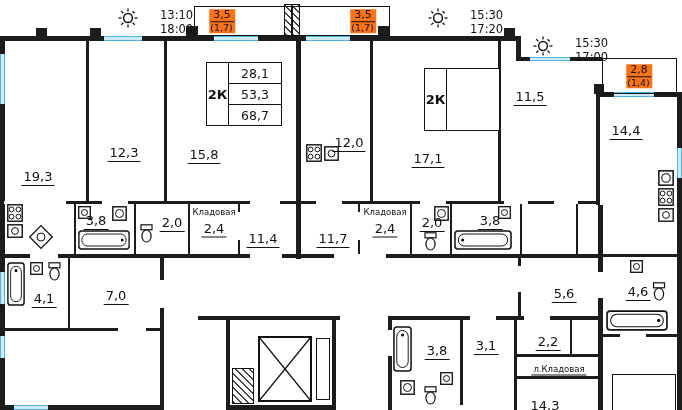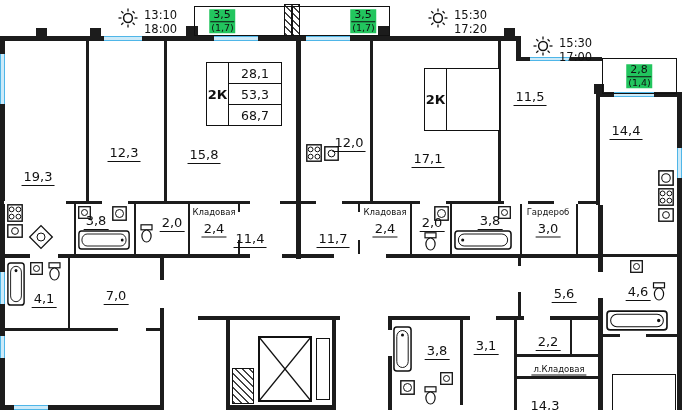--- a/index.html
+++ b/index.html
@@ -12,24 +12,24 @@
   .winh{position:absolute;background:#cdeaf8;border-top:1.5px solid var(--window,#4fb6e8);border-bottom:1.5px solid var(--window,#4fb6e8)}
   .winv{position:absolute;background:#cdeaf8;border-left:1.5px solid var(--window,#4fb6e8);border-right:1.5px solid var(--window,#4fb6e8)}
   .bal{position:absolute;border:1.5px solid #111;background:transparent}
   .hatch{position:absolute;border:1px solid #111;background:repeating-linear-gradient(45deg,#444 0 1.5px,transparent 1.5px 5px)}
   .box{position:absolute;border:1.5px solid #111;background:#fff}
   .ic{position:absolute;line-height:0}
   .rlabel{position:absolute;transform:translate(-50%,-50%);text-align:center;white-space:nowrap}
   .aval{display:inline-block;font-size:13px;border-bottom:1px solid #111;padding:0 2px 1px;background:rgba(255,255,255,.0)}
   .aval.sm{font-size:8.5px}
   .rname{display:block;font-size:8.5px;margin-bottom:1px}
-  .frac{position:absolute;transform:translate(-50%,-50%);text-align:right;line-height:1;background:#22c55e;padding:0 1px}
+  .frac{position:absolute;transform:translate(-50%,-50%);text-align:left;line-height:1;background:#f97316;padding:0 1px}
   .ftop{display:block;font-size:11px;border-bottom:1px solid #111;padding:0 3px 1px}
   .fbot{display:block;font-size:9.5px;padding-top:1px}
-  .sun{position:absolute;display:flex;align-items:flex-start;gap:6px}
+  .sun{position:absolute;display:flex;align-items:flex-start;gap:22px}
   .suntimes{font-size:11.5px;line-height:1.25}
   .stat{position:absolute;border:1.5px solid #111;background:#fff;display:flex}
   .stype{width:22px;border-right:1.5px solid #111;display:flex;align-items:center;justify-content:center;font-size:13px;font-weight:bold}
   .srows{flex:1;display:flex;flex-direction:column}
   .srow{flex:1;display:flex;align-items:center;justify-content:center;font-size:12.5px;border-bottom:1px solid #111}
   .srow:last-child{border-bottom:none}
   svg{display:block}
 </style>
 </head>
 <body>
@@ -397,26 +397,25 @@
   <div class="rlabel" style="left:38px;top:176px"><span class="aval">19,3</span></div>
   <div class="rlabel" style="left:124px;top:152px"><span class="aval">12,3</span></div>
   <div class="rlabel" style="left:204px;top:154px"><span class="aval">15,8</span></div>
   <div class="rlabel" style="left:349px;top:142px"><span class="aval">12,0</span></div>
   <div class="rlabel" style="left:428px;top:158px"><span class="aval">17,1</span></div>
   <div class="rlabel" style="left:530px;top:96px"><span class="aval">11,5</span></div>
   <div class="rlabel" style="left:626px;top:130px"><span class="aval">14,4</span></div>
   <div class="rlabel" style="left:96px;top:220px"><span class="aval">3,8</span></div>
   <div class="rlabel" style="left:172px;top:222px"><span class="aval">2,0</span></div>
   <div class="rlabel" style="left:214px;top:222px"><span class="rname">Кладовая</span><span class="aval">2,4</span></div>
-  <div class="rlabel" style="left:250px;top:238px"><span class="aval">11,4</span></div>
+  <div class="rlabel" style="left:263px;top:238px"><span class="aval">11,4</span></div>
   <div class="rlabel" style="left:333px;top:238px"><span class="aval">11,7</span></div>
   <div class="rlabel" style="left:385px;top:222px"><span class="rname">Кладовая</span><span class="aval">2,4</span></div>
   <div class="rlabel" style="left:432px;top:222px"><span class="aval">2,0</span></div>
   <div class="rlabel" style="left:490px;top:220px"><span class="aval">3,8</span></div>
-  <div class="rlabel" style="left:548px;top:222px"><span class="rname">Гардероб</span><span class="aval">3,0</span></div>
   <div class="rlabel" style="left:44px;top:298px"><span class="aval">4,1</span></div>
   <div class="rlabel" style="left:116px;top:295px"><span class="aval">7,0</span></div>
   <div class="rlabel" style="left:564px;top:293px"><span class="aval">5,6</span></div>
   <div class="rlabel" style="left:638px;top:291px"><span class="aval">4,6</span></div>
   <div class="rlabel" style="left:437px;top:350px"><span class="aval">3,8</span></div>
   <div class="rlabel" style="left:486px;top:345px"><span class="aval">3,1</span></div>
   <div class="rlabel" style="left:548px;top:341px"><span class="aval">2,2</span></div>
   <div class="rlabel" style="left:559px;top:366px"><span class="aval sm">л.Кладовая</span></div>
   <div class="rlabel" style="left:545px;top:405px"><span class="aval">14,3</span></div>
 

